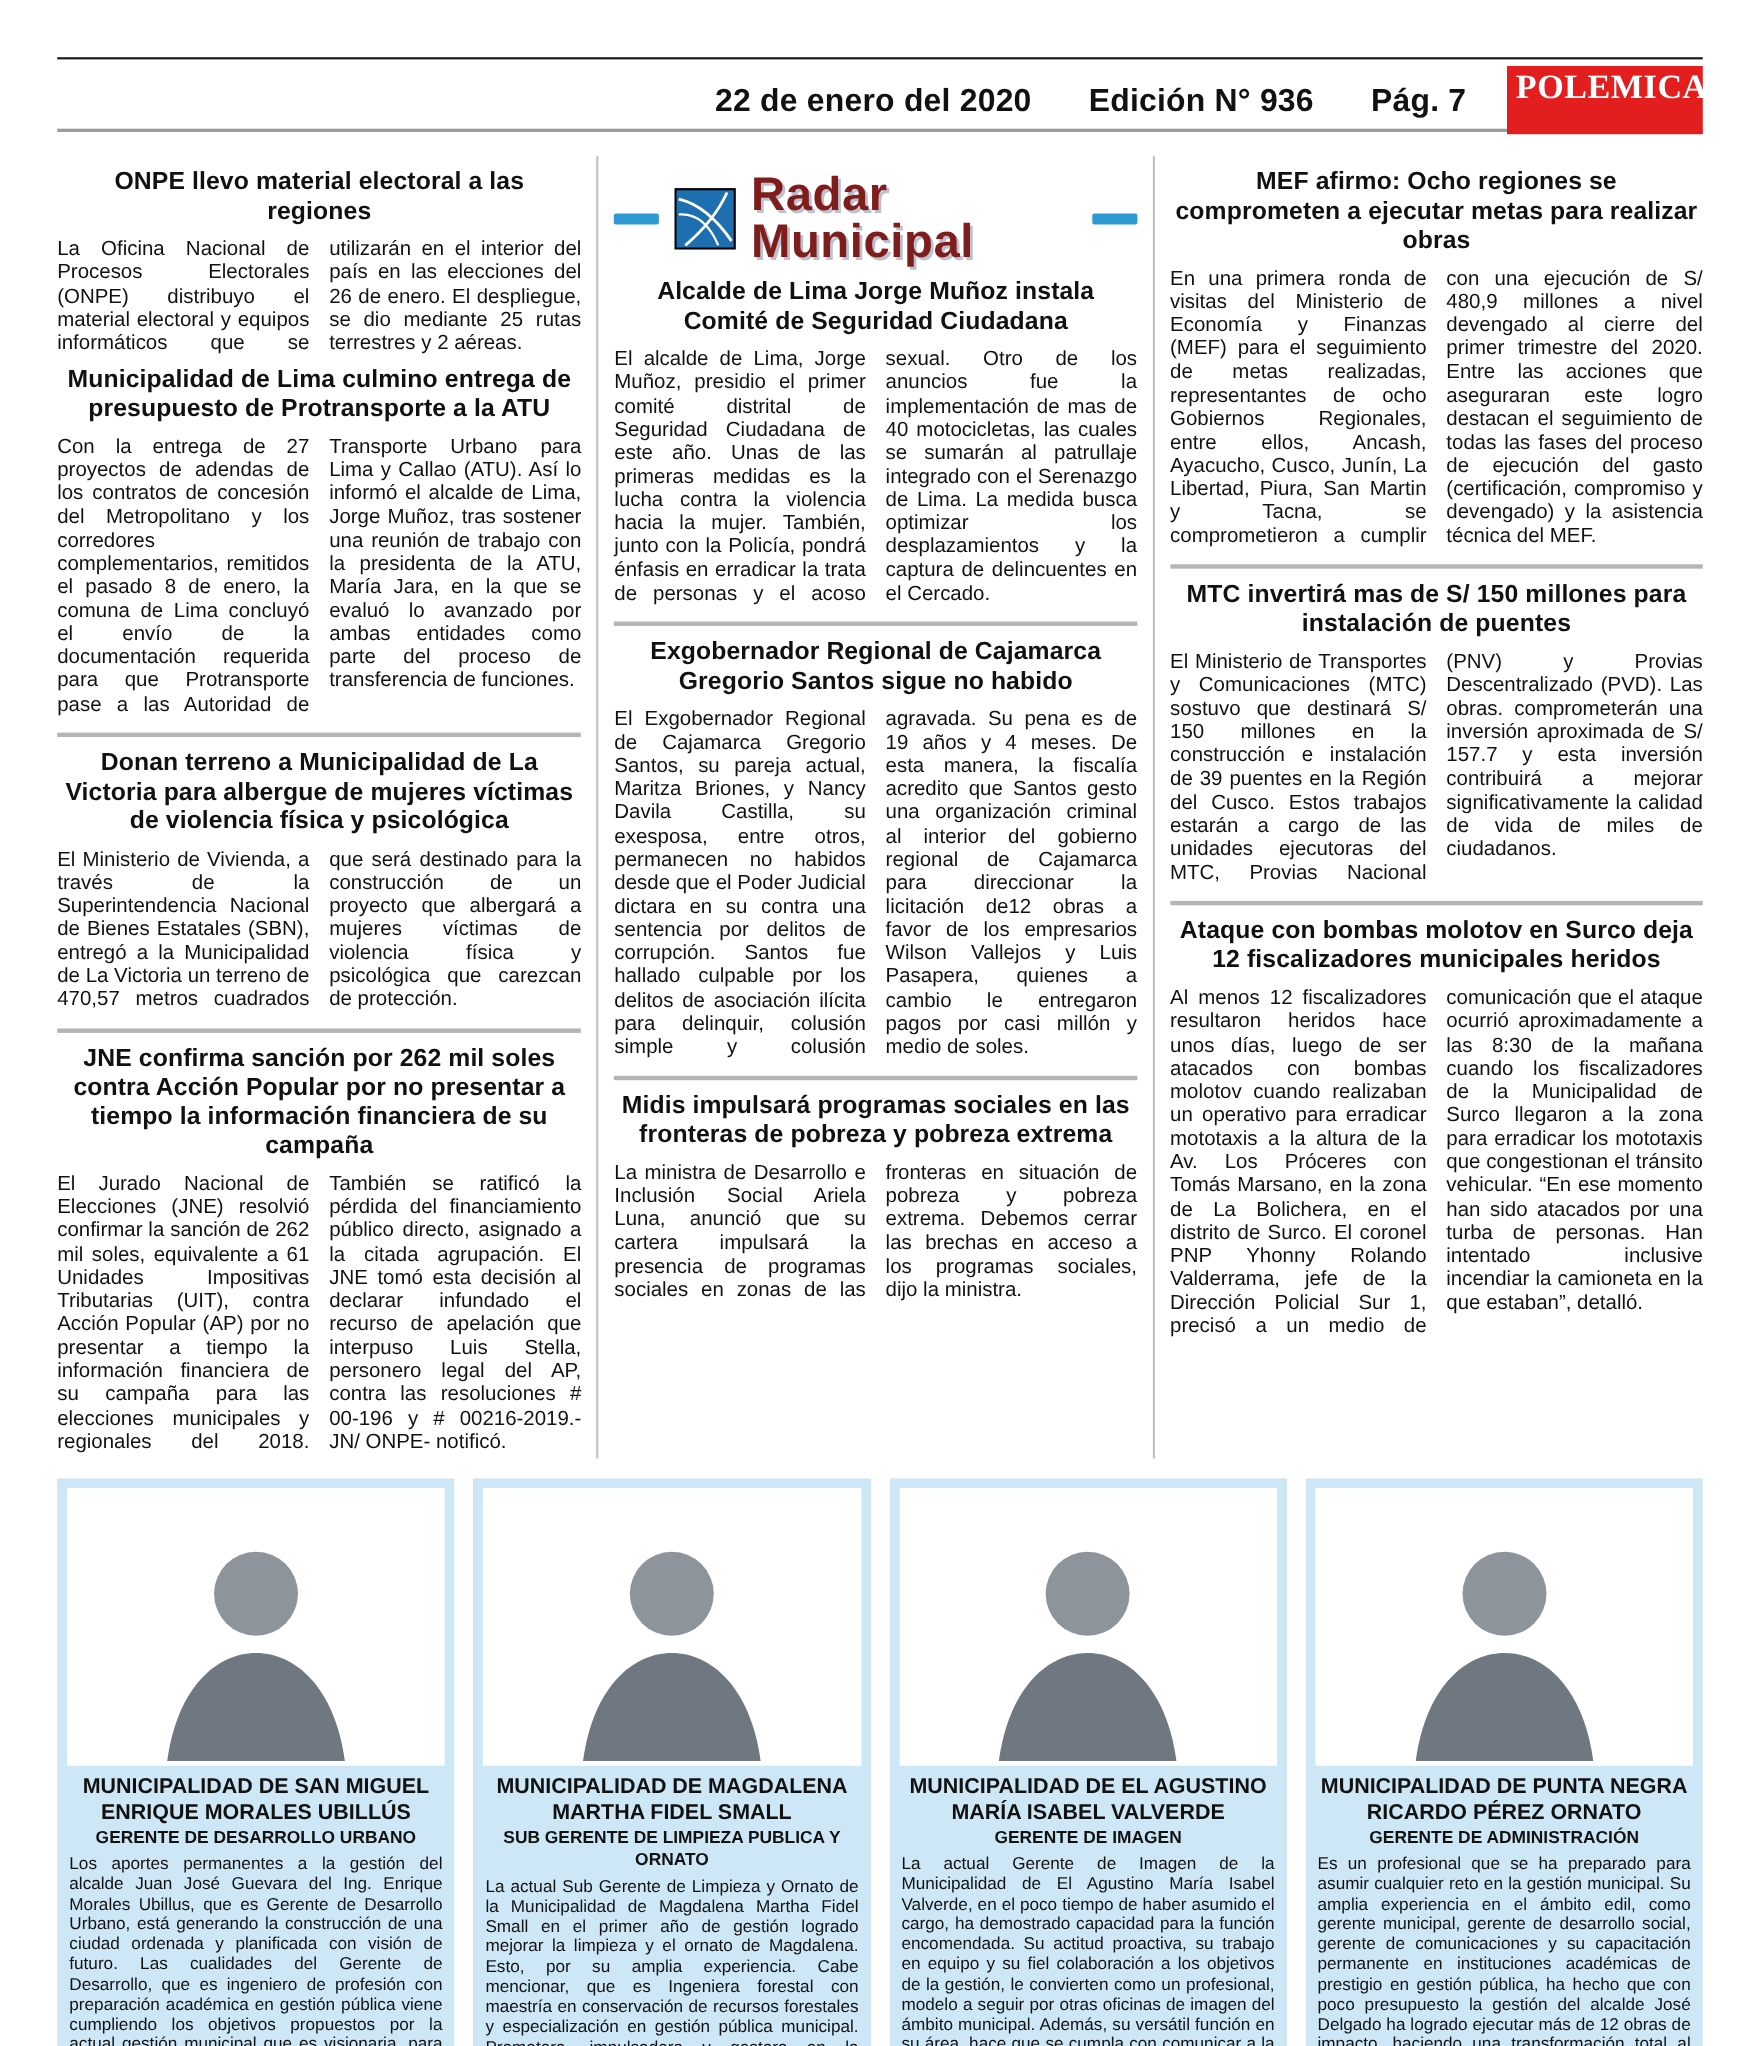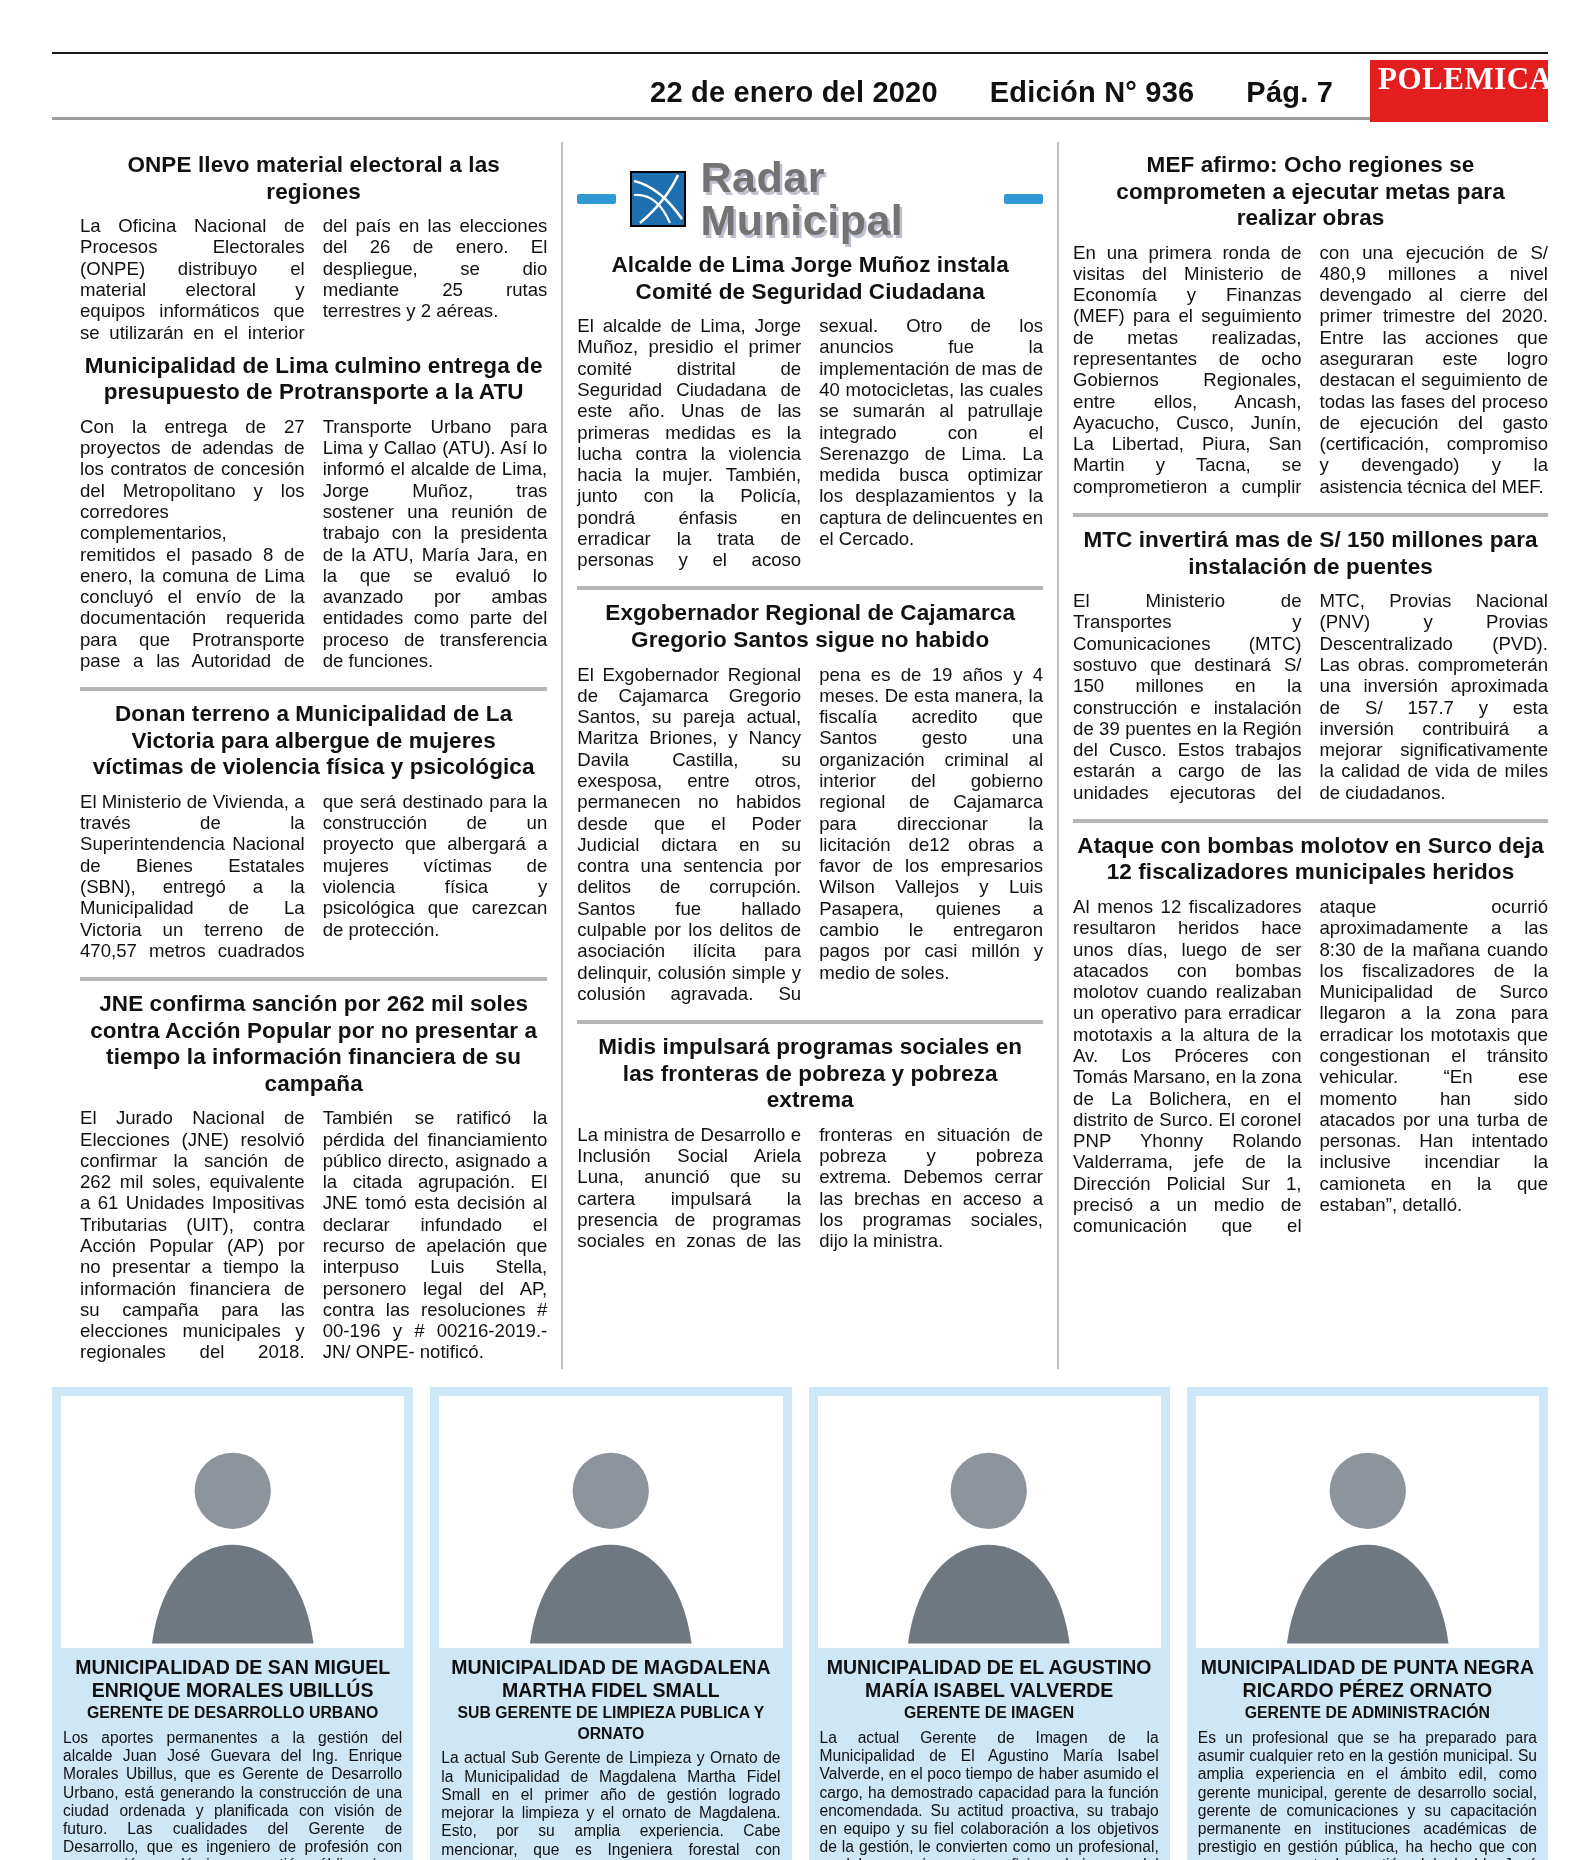--- a/index.html
+++ b/index.html
@@ -42,21 +42,20 @@
     font-family: "Liberation Serif", serif;
     font-weight: bold; font-size: 14px; letter-spacing: 1px;
   }
   .brand-rule { flex: 1 1 auto; height: 3px; background: #fff; }
 
   
   .main {
     margin-top: 22px;
     display: grid;
     grid-template-columns: 1fr 1.03fr 1.02fr;
-    margin-left: 28px;
   }
   .col { padding: 0 14px; }
   .col:first-child { padding-left: 0; }
   .col + .col { border-left: 2px solid #c2c2c2; }
   .col:last-child { padding-right: 0; }
 
   .article { margin-bottom: 6px; }
   .article h2 {
     font-size: 22.5px; line-height: 1.18; text-align: center;
     font-weight: bold; letter-spacing: .1px;
@@ -70,21 +69,21 @@
   .divider { height: 4px; background: #b5b5b5; margin: 16px 0 6px; }
 
   
   .radar {
     display: flex; align-items: center; justify-content: center; gap: 14px;
     margin: 14px 0 10px;
   }
   .radar-dash { width: 46px; height: 10px; background: #2f99d4; border-radius: 2px; }
   .radar-icon { flex: 0 0 auto; display: block; }
   .radar-title {
-    font-size: 43px; font-weight: bold; color: #737373;
+    font-size: 43px; font-weight: bold; color: #7f1d1d;
     letter-spacing: .5px; line-height: 1;
     text-shadow: 2.5px 2.5px 0 rgba(110,115,150,.45);
   }
 
   
   .profiles {
     margin-top: 18px;
     display: grid; grid-template-columns: repeat(4, 1fr); gap: 17px;
     align-items: start;
   }

